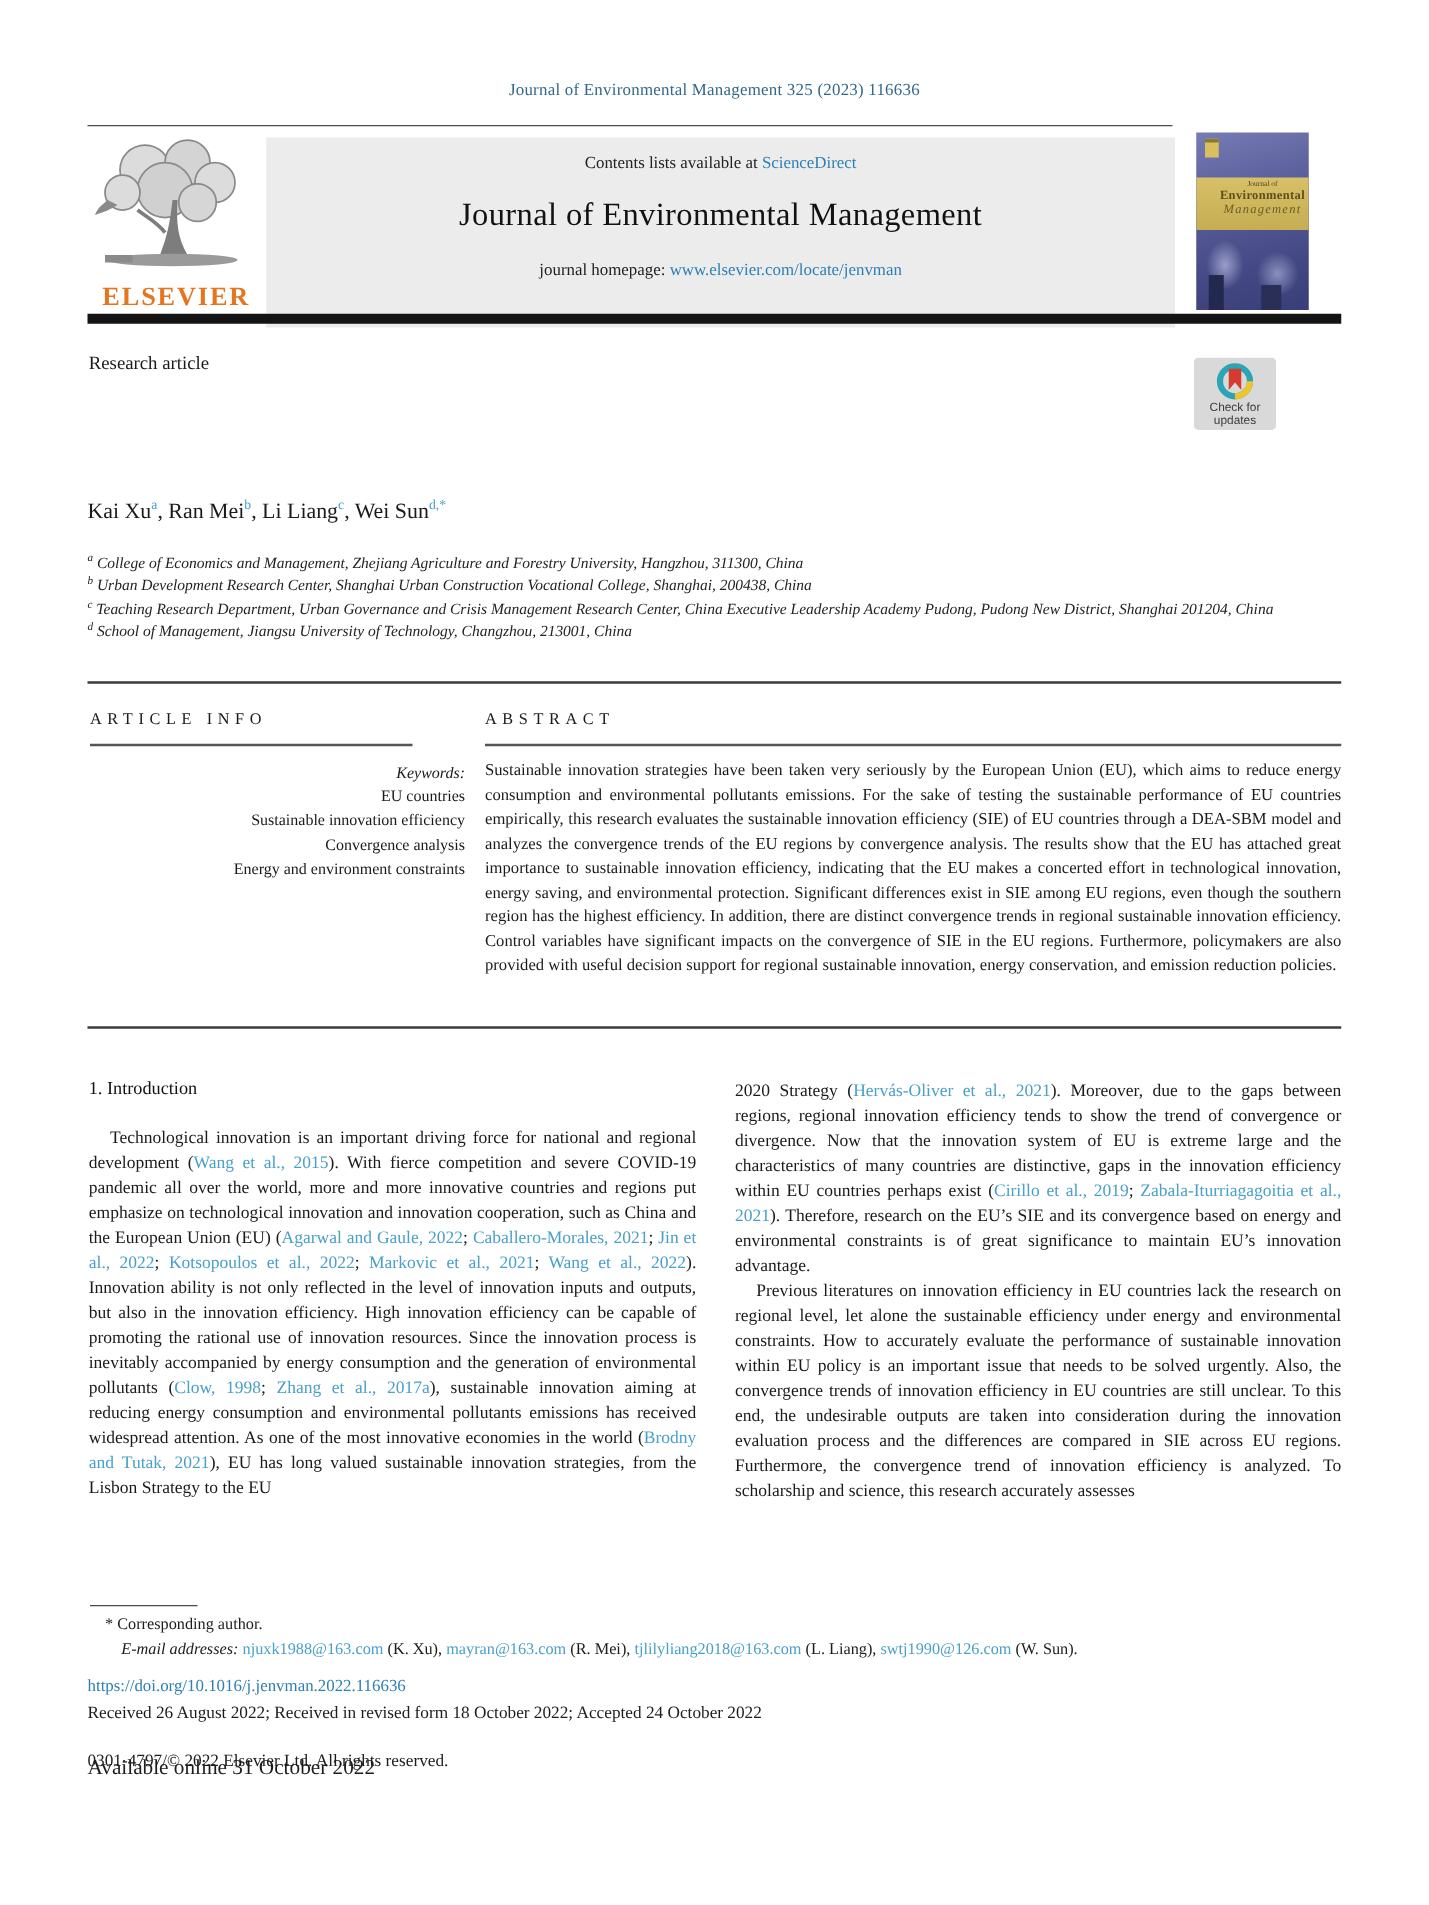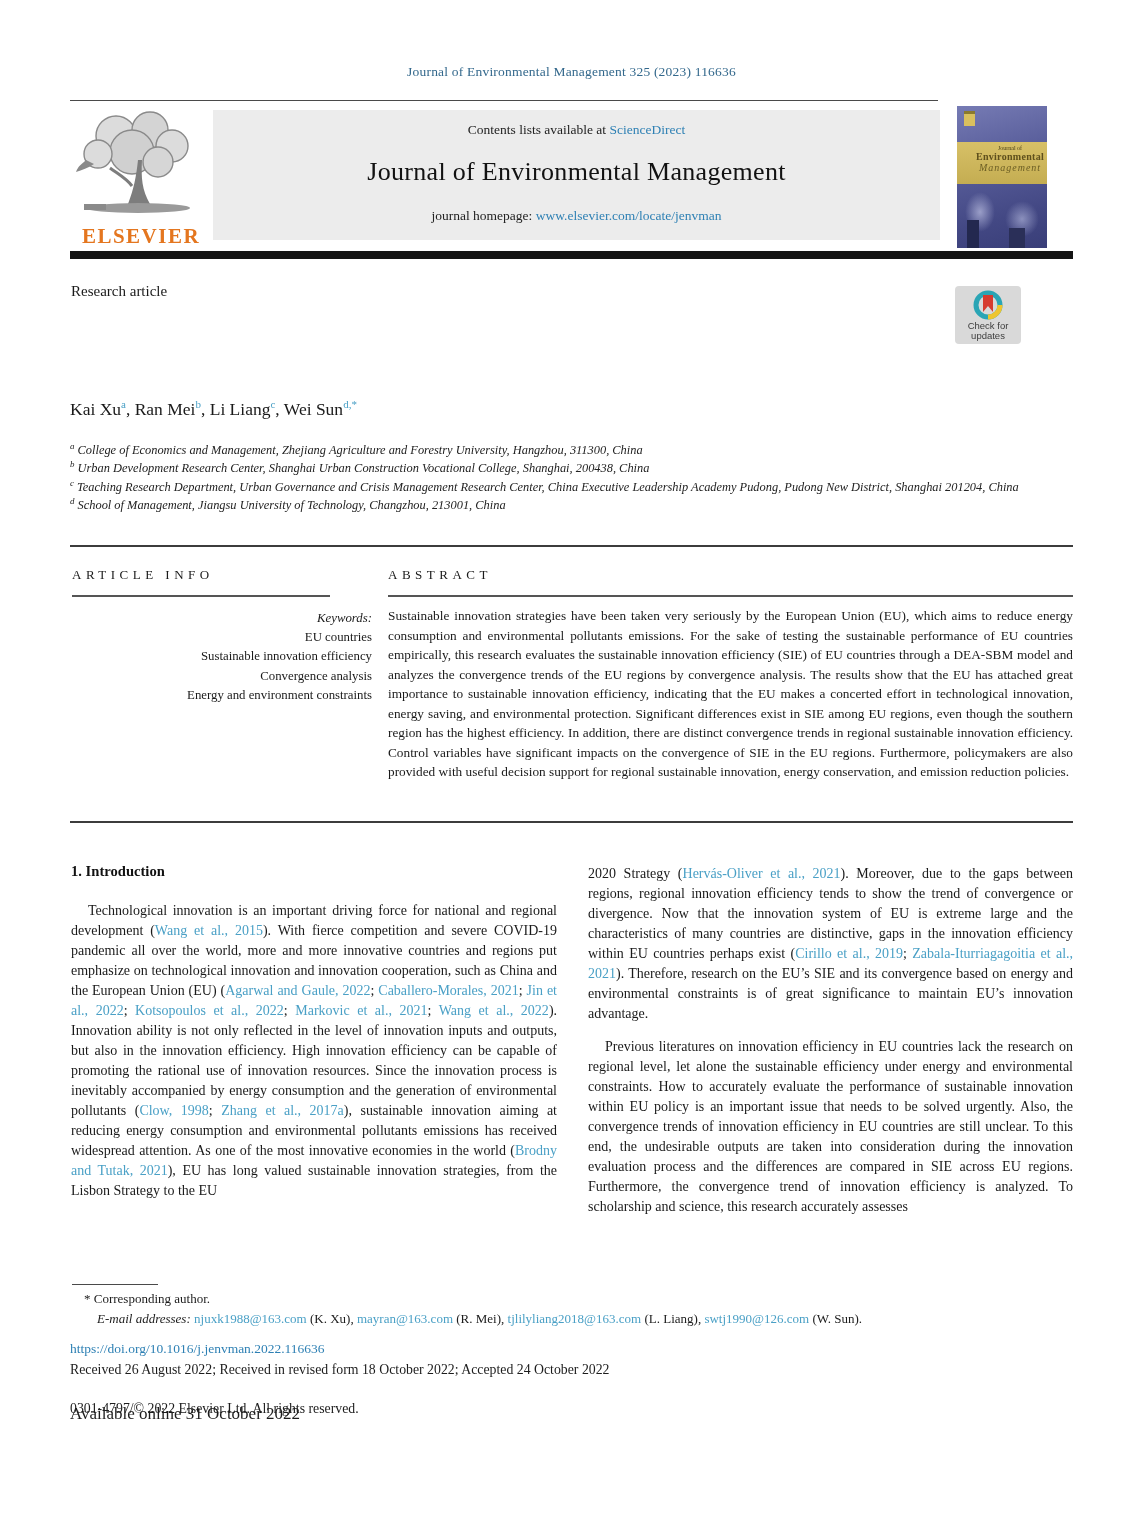--- a/index.html
+++ b/index.html
@@ -18,21 +18,21 @@
                   font-size:13.5px; color:#33688c; letter-spacing:0.2px; }
   .rule { position:absolute; background:#4a4a4a; height:1px; }
   .rule-top  { top:100px; left:70px; width:868px; }
   .rule-mid  { top:545px; left:70px; width:1003px; height:2px; background:#3c3c3c; }
   .rule-low  { top:821px; left:70px; width:1003px; height:2px; background:#3c3c3c; }
 
   .elsevier { position:absolute; left:68px; top:108px; width:146px; height:140px; text-align:center; }
   .elsevier-word { font-size:21px; color:#e4761f; letter-spacing:1.5px; margin-top:-2px;
                    font-weight:600; }
 
-  .banner { position:absolute; left:213px; top:110px; width:727px; height:130px;
+  .banner { position:absolute; left:213px; top:110px; width:727px; height:152px;
             background:#ececec; text-align:center; }
   .contents-line { padding-top:12px; font-size:13.5px; color:#222; }
   .jtitle { margin-top:19px; font-size:26px; color:#121212; letter-spacing:0.3px; }
   .homepage { margin-top:21px; font-size:13.5px; color:#222; }
 
   .cover { position:absolute; left:957px; top:106px; width:90px; height:142px;
            background:linear-gradient(165deg,#767bb4 0%,#5a5f9c 35%,#434884 75%,#393e78 100%);
            overflow:hidden; }
   .crest { position:absolute; left:7px; top:5px; width:11px; height:15px; background:#d9c05e;
            box-shadow:inset 0 3px 0 #8a7a2e; }
@@ -66,27 +66,27 @@
   .abs-head  { position:absolute; top:567px; left:388px; font-size:13px; letter-spacing:4.5px;
                color:#1a1a1a; }
   .rule-info { top:595px; left:72px; width:258px; height:2px; background:#555; }
   .rule-abs  { top:595px; left:388px; width:685px; height:2px; background:#555; }
 
   .keywords { position:absolute; top:609px; left:72px; width:300px; font-size:12.8px;
               line-height:1.5; color:#1a1a1a;text-align:right; }
   .abstract { position:absolute; top:606px; left:388px; width:685px; font-size:13.3px;
               line-height:1.47; text-align:justify; color:#1a1a1a; }
 
-  .intro-head { position:absolute; top:863px; left:71px; font-size:14.6px; font-weight:bold; color:#111; }
+  .intro-head { position:absolute; top:863px; left:71px; font-size:14.6px; font-weight:normal; color:#111; }
   .col { position:absolute; width:486px; font-size:14px; line-height:20px; text-align:justify;
          color:#1a1a1a; }
   .col-left  { top:901px; left:71px; }
   .col-right { top:864px; left:588px; width:485px; }
   .col p.indent { text-indent:17px; }
-  .col p + p { margin-top:13px; }
+  .col p + p { margin-top:0; }
 
   .foot-rule { top:1284px; left:72px; width:86px; }
   .corresponding { position:absolute; top:1291px; left:84px; font-size:13px; }
   .emails { position:absolute; top:1311px; left:97px; font-size:13px; }
   .doi { position:absolute; top:1341px; left:70px; font-size:13.5px; }
   .received  { position:absolute; top:1362px; left:70px; font-size:13.8px; }
   .available { position:absolute; top:1382px; left:70px; font-size:17px;margin-top:22px; }
   .issn      { position:absolute; top:1401px; left:70px; font-size:13.8px; }
 
   .badge svg text { font-family:"Liberation Sans",sans-serif; }

